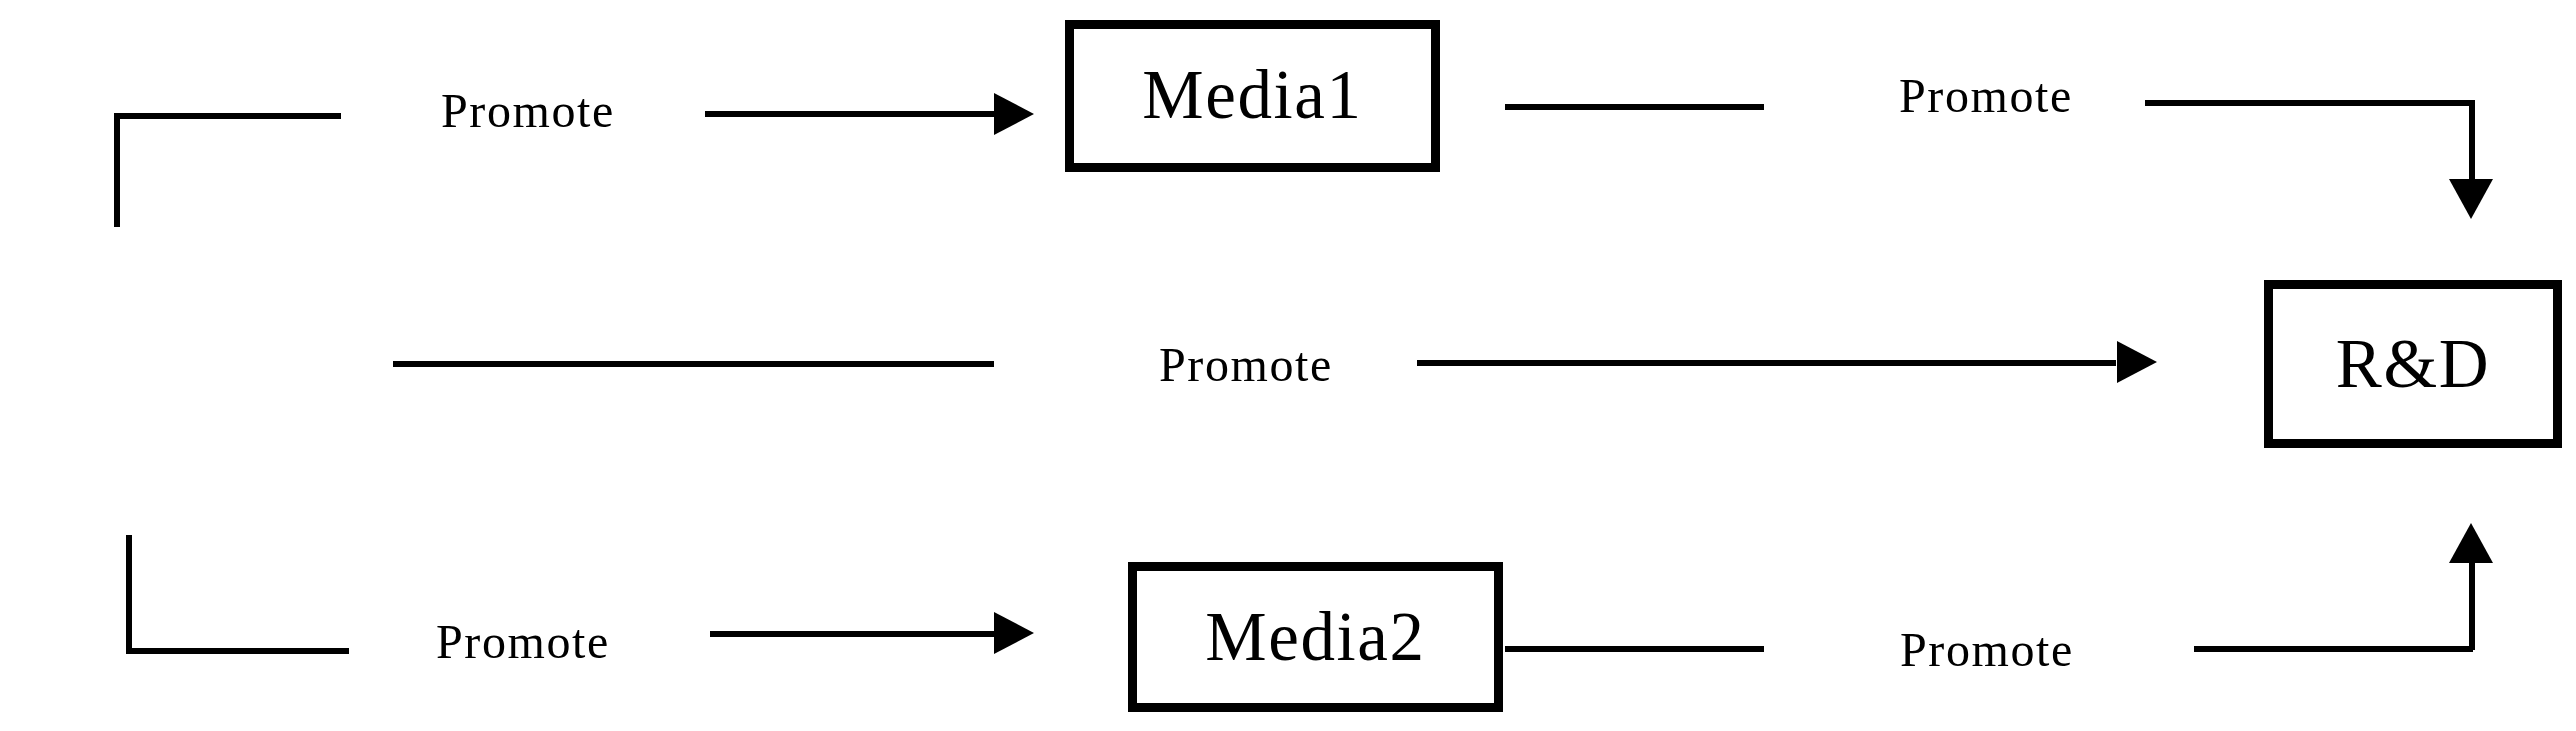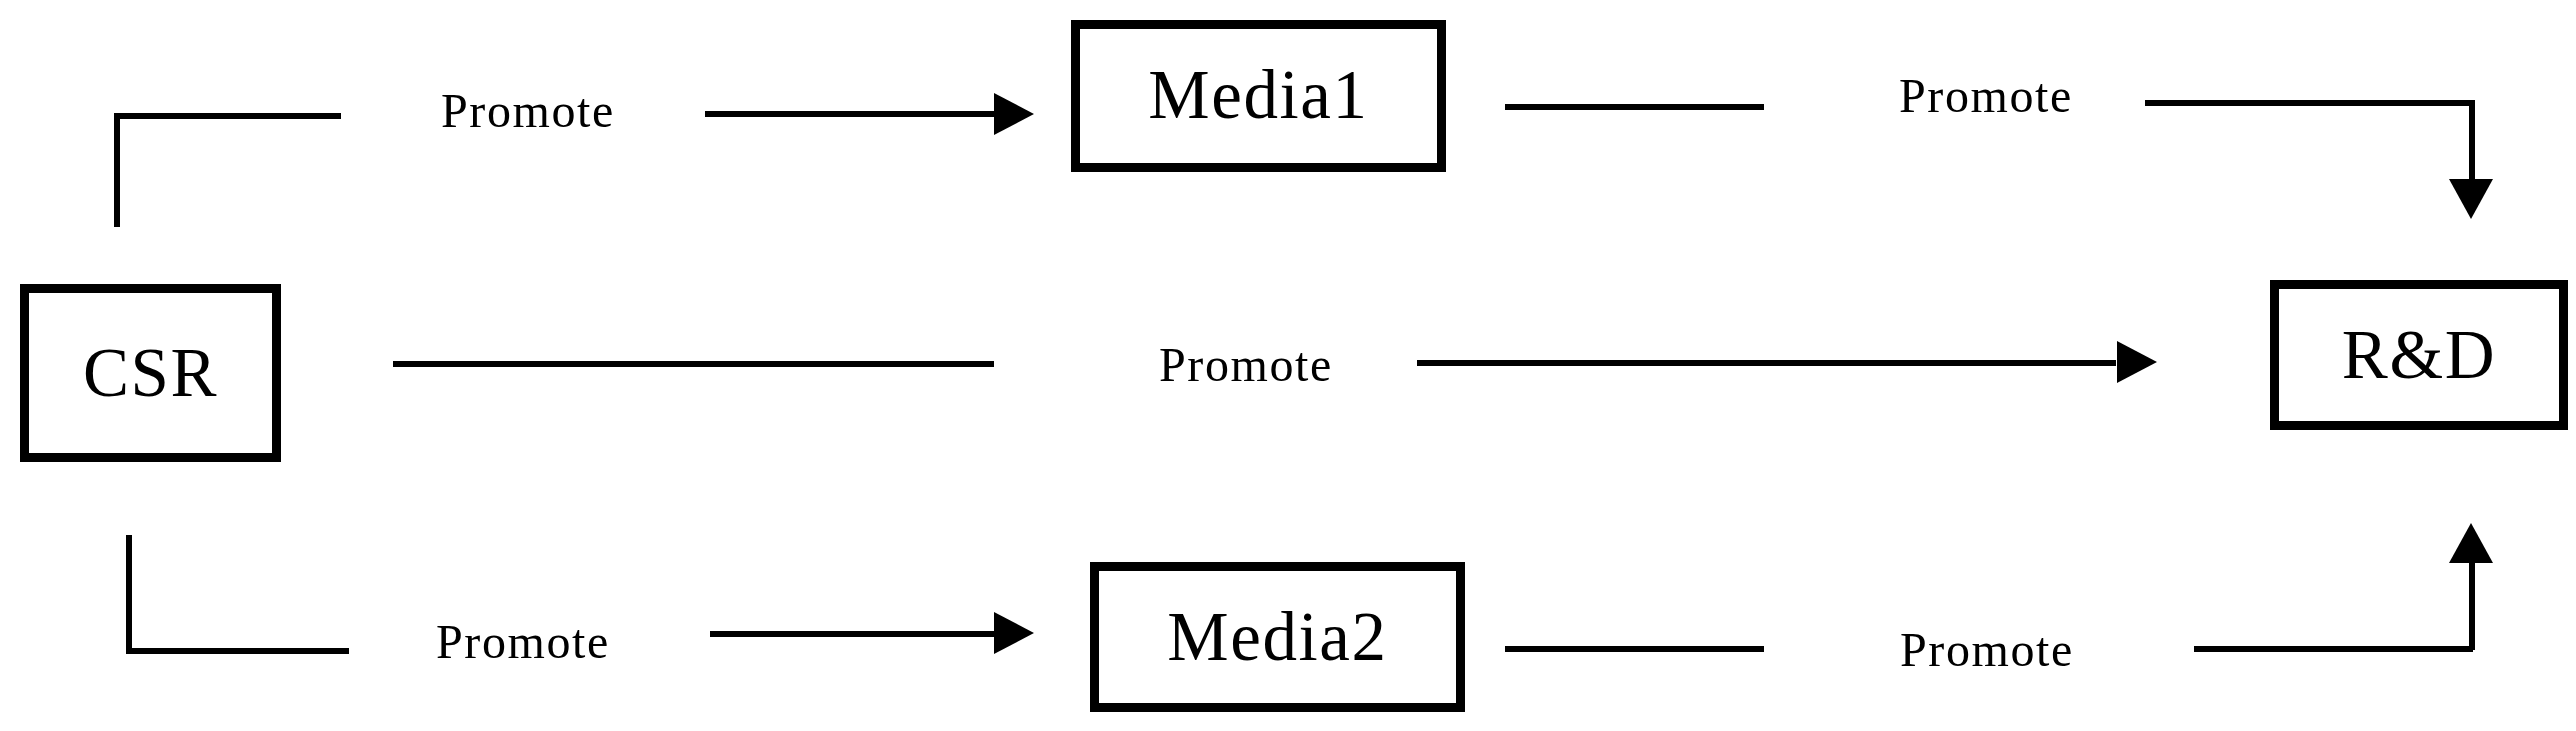--- a/index.html
+++ b/index.html
@@ -17,31 +17,30 @@
     color: #000000;
   }
   .node {
     position: absolute;
     border: 9.3px solid #000000;
     background: #ffffff;
     display: flex;
     align-items: center;
     justify-content: center;
     box-sizing: border-box;
-    margin-left: 6px;
   }
   .node span {
     font-size: 69px;
     letter-spacing: 1.6px;
     white-space: nowrap;
   }
   #node-csr    { left: 14px;   top: 284px; width: 261px; height: 178px; }
   #node-media1 { left: 1065px; top: 19.5px;  width: 375px; height: 152px; }
-  #node-media2 { left: 1084px; top: 562px; width: 375px; height: 150px; }
-  #node-rnd    { left: 2264px; top: 280px; width: 298px; height: 150px; }
+  #node-media2 { left: 1128px; top: 562px; width: 375px; height: 150px; }
+  #node-rnd    { left: 2264px; top: 280px; width: 298px; height: 168px; }
 
   .edge-label {
     position: absolute;
     font-size: 48px;
     letter-spacing: 1.6px;
     white-space: nowrap;
     transform: translate(-50%, -50%);
   }
   #label-top-left     { left: 528px;  top: 110px; }
   #label-top-right    { left: 1986px; top: 95px; }
@@ -100,23 +99,20 @@
   #arrow-into-rnd-top { left: 2449px; top: 179px; }
   #arrow-into-rnd-left { left: 2117px; top: 341px; }
   #arrow-into-media2 { left: 994px; top: 612px; }
   #arrow-into-rnd-bottom { left: 2449px; top: 523px; }
 </style>
 </head>
 <body>
 
 <div id="canvas">
 
-  <div class="node" id="node-csr">
-    <span>CSR</span>
-  </div>
   <div class="node" id="node-media1">
     <span>Media1</span>
   </div>
   <div class="node" id="node-media2">
     <span>Media2</span>
   </div>
   <div class="node" id="node-rnd">
     <span>R&amp;D</span>
   </div>
 

